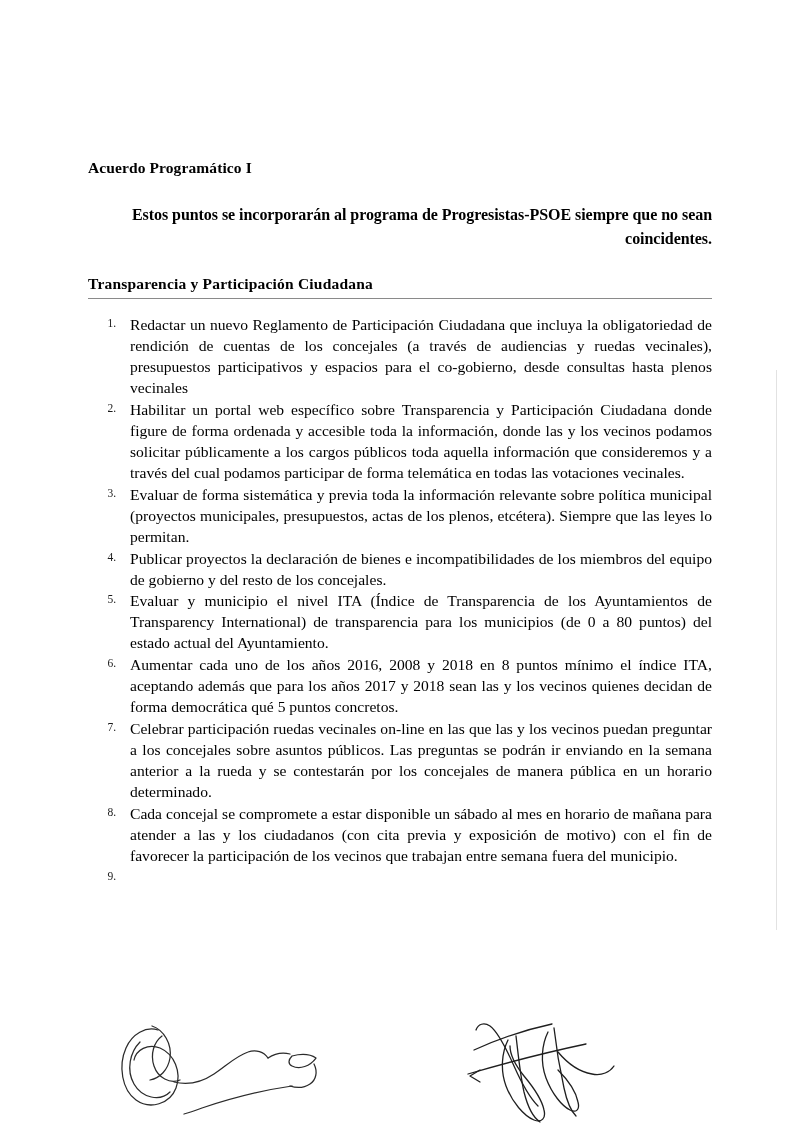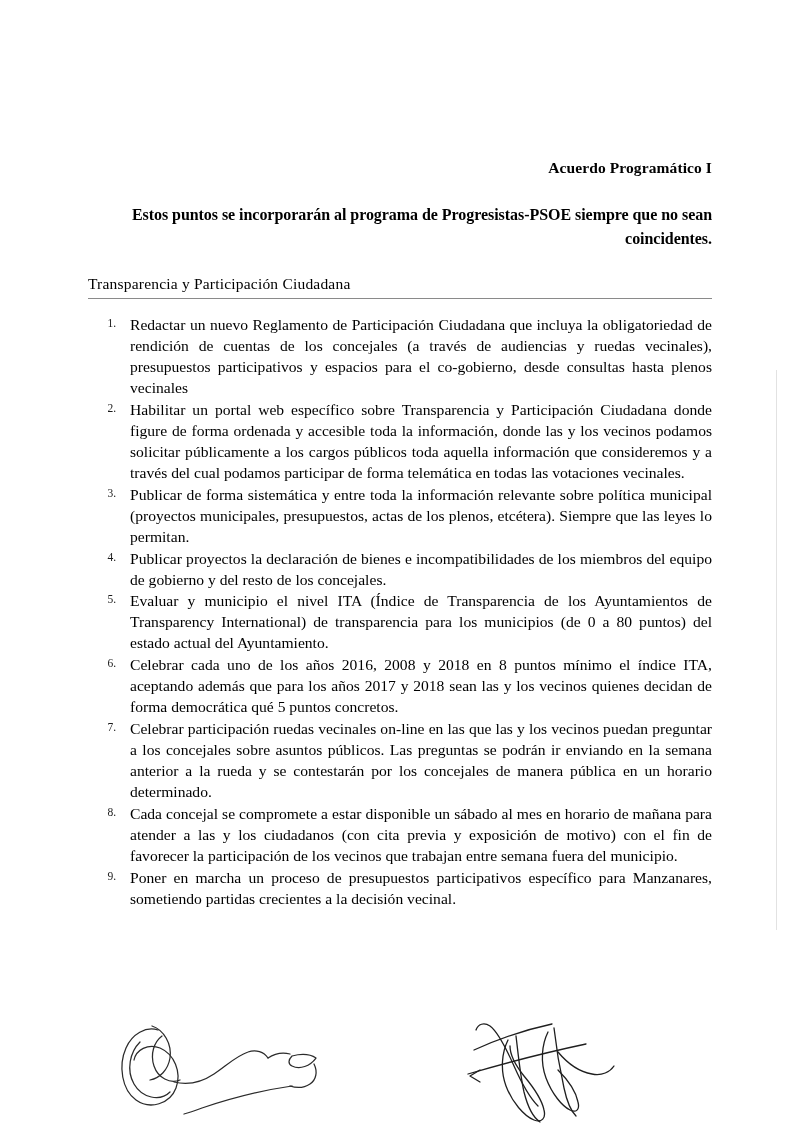--- a/index.html
+++ b/index.html
@@ -34,33 +34,32 @@
     left: 88px;
     top: 158px;
     width: 624px;
   }
   .doc-title {
     font-size: 15.5px;
     font-weight: bold;
     letter-spacing: 0.1px;
     margin: 0 0 26px 0;
     line-height: 1.25;
-    text-align: right;
   }
   .lead {
     font-size: 16px;
     font-weight: bold;
     line-height: 1.45;
     margin: 0 0 24px 0;
     letter-spacing: -0.05px;
     text-align: right;
   }
   .section-heading {
     font-size: 15.5px;
-    font-weight: normal;
+    font-weight: bold;
     line-height: 1.3;
     margin: 0 0 4px 0;
     letter-spacing: 0.2px;
   }
   .rule {
     border: 0;
     border-top: 1px solid #8a8a8a;
     margin: 0 0 16px 0;
     width: 100%;
     height: 0;
@@ -116,27 +115,27 @@
 
     <p class="lead">Estos puntos se incorporarán al programa de Progresistas-PSOE siempre que no sean coincidentes.</p>
 
     <h2 class="section-heading">Transparencia y Participación Ciudadana</h2>
 
     <hr class="rule">
 
     <ol class="points" id="points-list">
         <li><span class="marker">1.</span><span><span>Redactar un nuevo </span><span class="b">Reglamento de Participación Ciudadana</span><span> que incluya la obligatoriedad de rendición de cuentas de los concejales (a través de audiencias y ruedas vecinales), presupuestos participativos y espacios para el co-gobierno, desde consultas hasta plenos vecinales</span></span></li>
         <li><span class="marker">2.</span><span><span> Habilitar un </span><span class="b">portal web específico sobre Transparencia y Participación Ciudadana</span><span> donde figure de forma ordenada y accesible toda la información, donde las y los vecinos podamos solicitar públicamente a los cargos públicos toda aquella información que consideremos y a través del cual podamos participar de forma telemática en todas las votaciones vecinales.</span></span></li>
-        <li><span class="marker">3.</span><span><span>Publicar de forma sistemática y entre </span><span class="b">toda la información relevante sobre política municipal</span><span> (proyectos municipales, presupuestos, actas de los plenos, etcétera). Siempre que las leyes lo permitan.</span></span></li>
+        <li><span class="marker">3.</span><span><span>Evaluar de forma sistemática y previa </span><span class="b">toda la información relevante sobre política municipal</span><span> (proyectos municipales, presupuestos, actas de los plenos, etcétera). Siempre que las leyes lo permitan.</span></span></li>
         <li><span class="marker">4.</span><span><span>Publicar proyectos la declaración de bienes e incompatibilidades </span><span class="b">de los miembros del equipo de gobierno y del resto de los concejales.</span></span></li>
         <li><span class="marker">5.</span><span><span class="b">Evaluar y municipio el nivel ITA</span><span> (Índice de Transparencia de los Ayuntamientos de Transparency International) de transparencia para los municipios (de 0 a 80 puntos) del estado actual del Ayuntamiento.</span></span></li>
-        <li><span class="marker">6.</span><span><span class="b">Celebrar</span><span> cada uno de los años 2016, 2008 y 2018 en </span><span class="b">8 puntos mínimo el índice ITA</span><span>, aceptando además que para los años 2017 y 2018 sean las y los vecinos quienes decidan de forma democrática qué 5 puntos concretos.</span></span></li>
+        <li><span class="marker">6.</span><span><span class="b">Aumentar</span><span> cada uno de los años 2016, 2008 y 2018 en </span><span class="b">8 puntos mínimo el índice ITA</span><span>, aceptando además que para los años 2017 y 2018 sean las y los vecinos quienes decidan de forma democrática qué 5 puntos concretos.</span></span></li>
         <li><span class="marker">7.</span><span><span>Celebrar participación </span><span class="b">ruedas vecinales on-line en las que las y los vecinos puedan preguntar</span><span> a los concejales sobre asuntos públicos. Las preguntas se podrán ir enviando en la semana anterior a la rueda y se contestarán por los concejales de manera pública en un horario determinado.</span></span></li>
         <li><span class="marker">8.</span><span><span>Cada concejal se compromete a estar </span><span class="b">disponible un sábado al mes en horario de mañana para atender a las y los ciudadanos (con cita previa y exposición de motivo)</span><span> con el fin de favorecer la participación de los vecinos que trabajan entre semana fuera del municipio.</span></span></li>
-        <li><span class="marker">9.</span><span><span>Poner en marcha un </span><span class="b">proceso de presupuestos participativos</span><span> específico para Manzanares, sometiendo partidas crecientes a la decisión vecinal.</span></span></li>
+        <li><span class="marker">9.</span></li>
       </ol>
 
   </div>
 
   <div class="signatures">
 
     <svg class="sig sig-left" width="240" height="110" viewBox="0 0 240 110" fill="none">
       <g stroke="#2b2b2b" stroke-width="1.25" fill="none" stroke-linecap="round" stroke-linejoin="round">
         <path d="M62 6 C50 2 36 10 30 24 C22 42 26 66 40 76 C54 86 74 80 80 64 C86 48 78 30 64 24 C52 19 40 26 38 36"></path>
         <path d="M44 18 C34 28 30 46 38 60 C46 74 64 78 74 68"></path>

